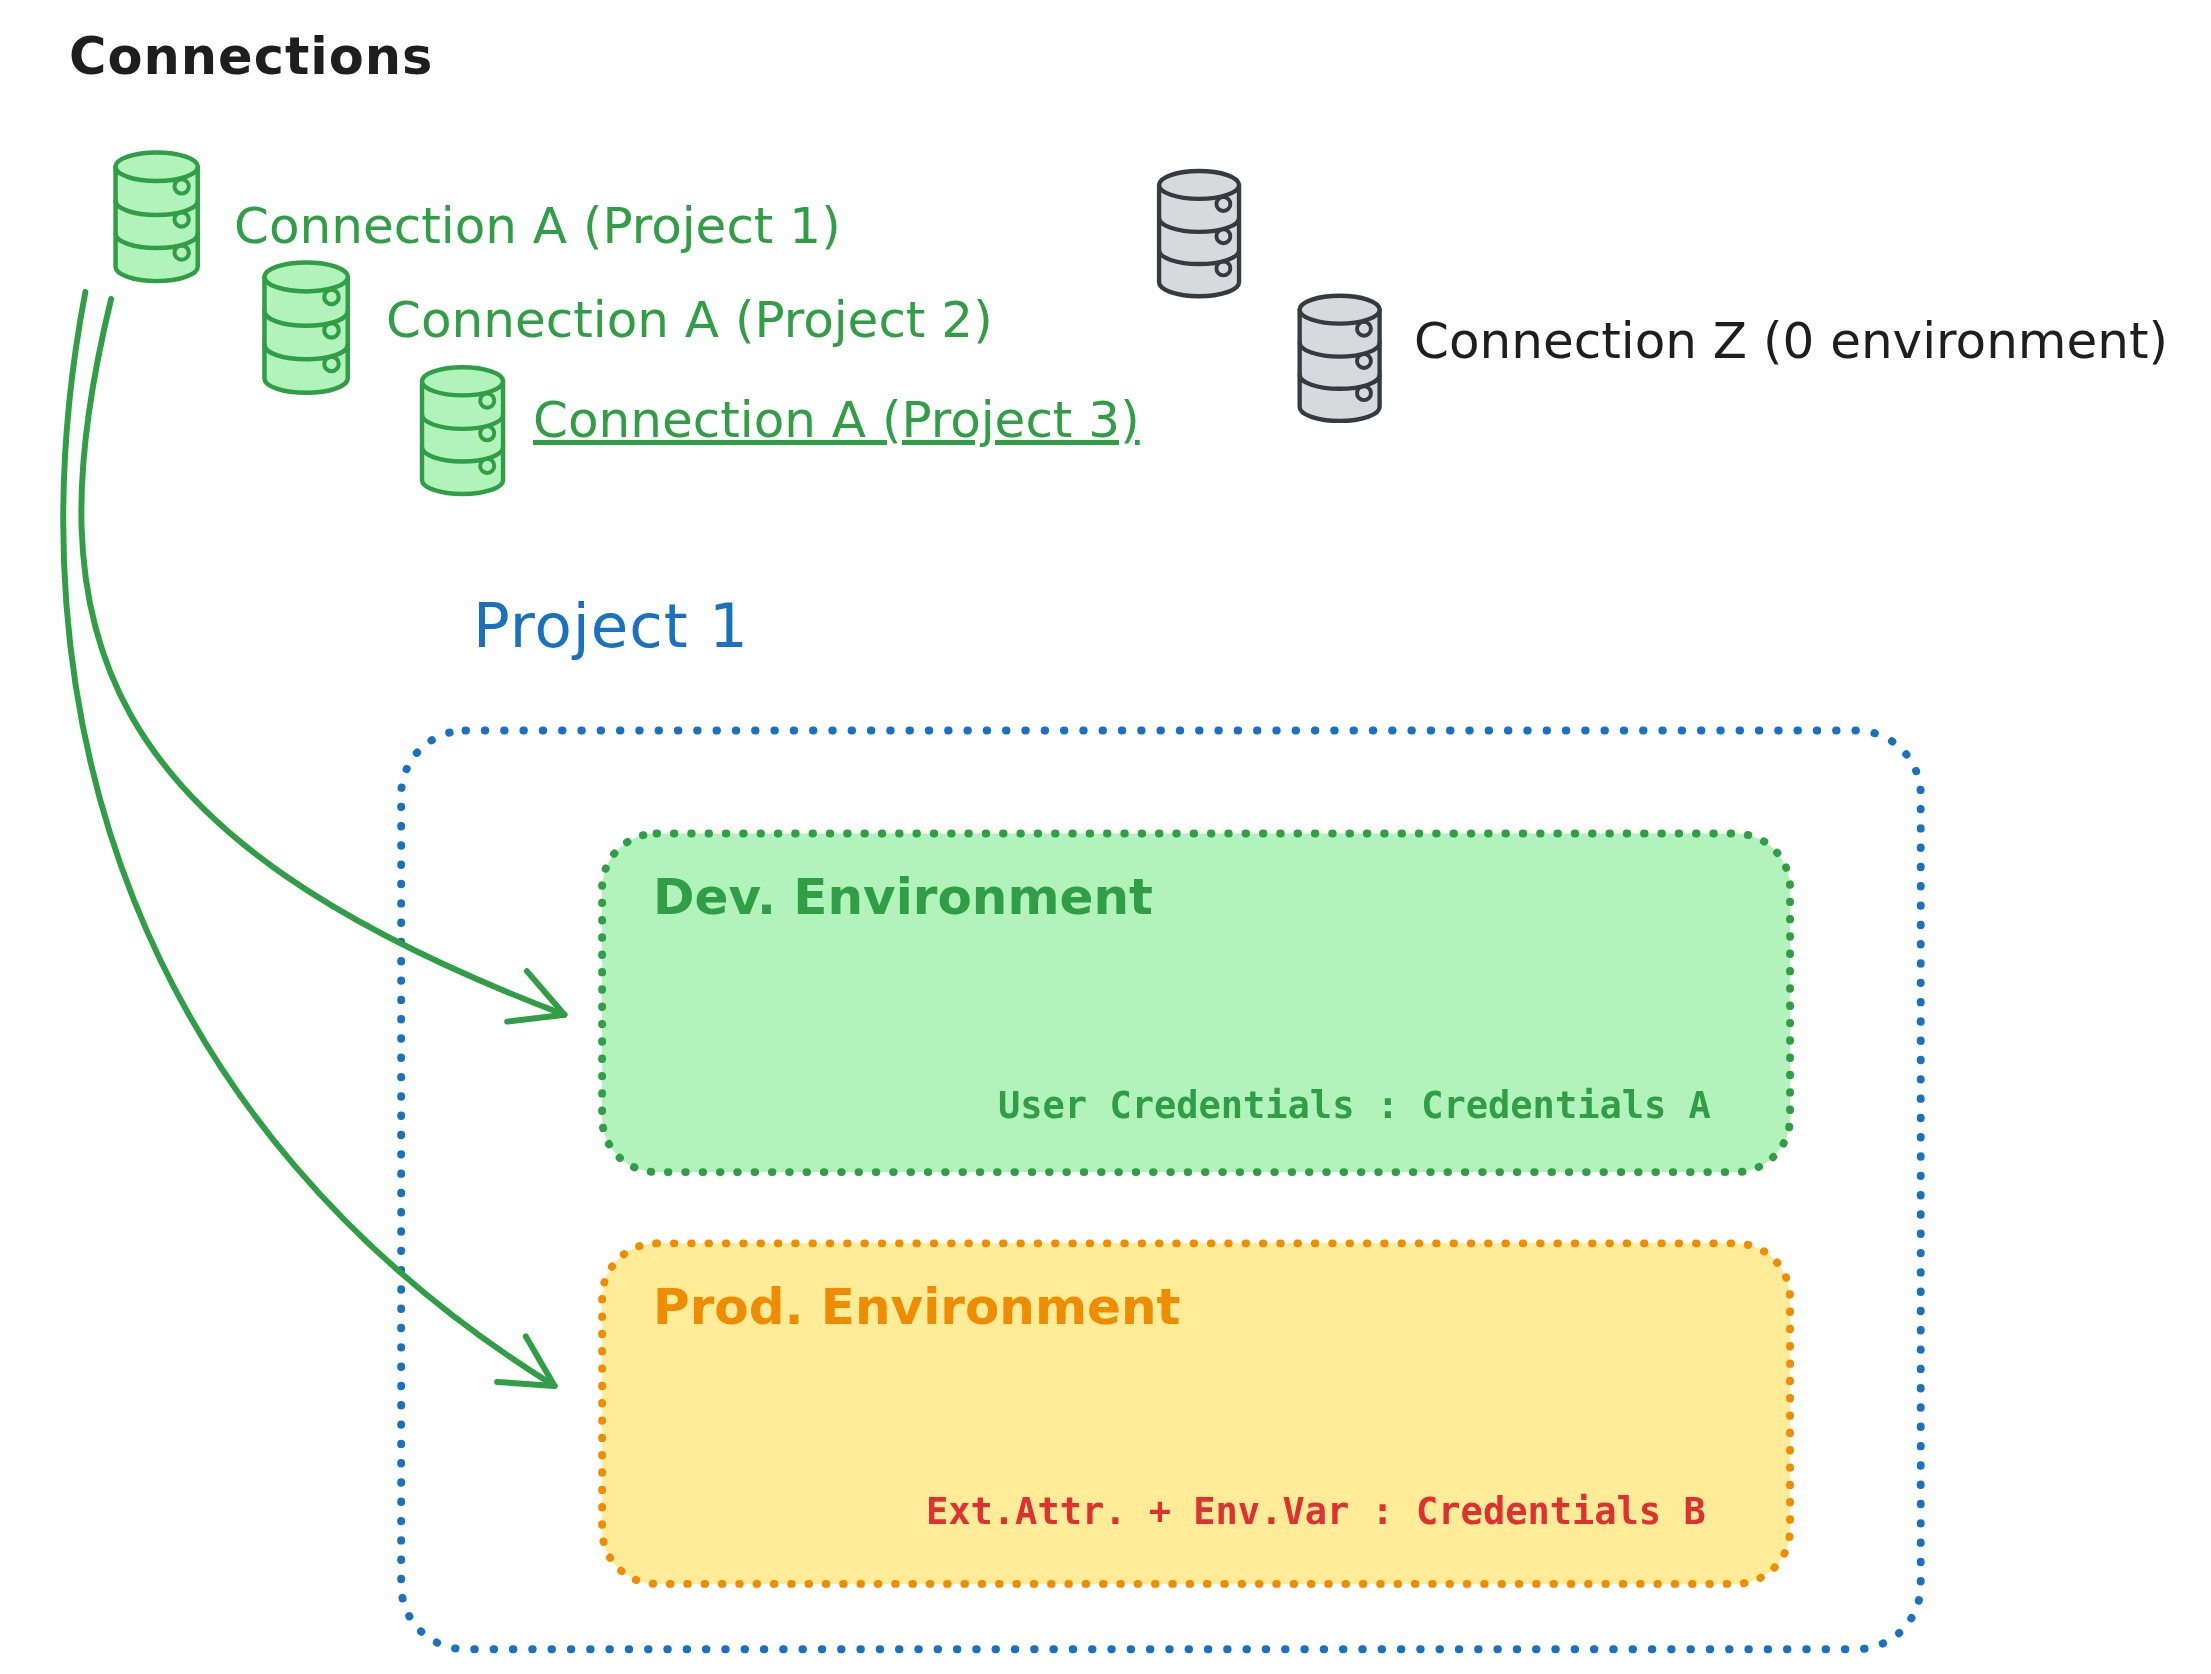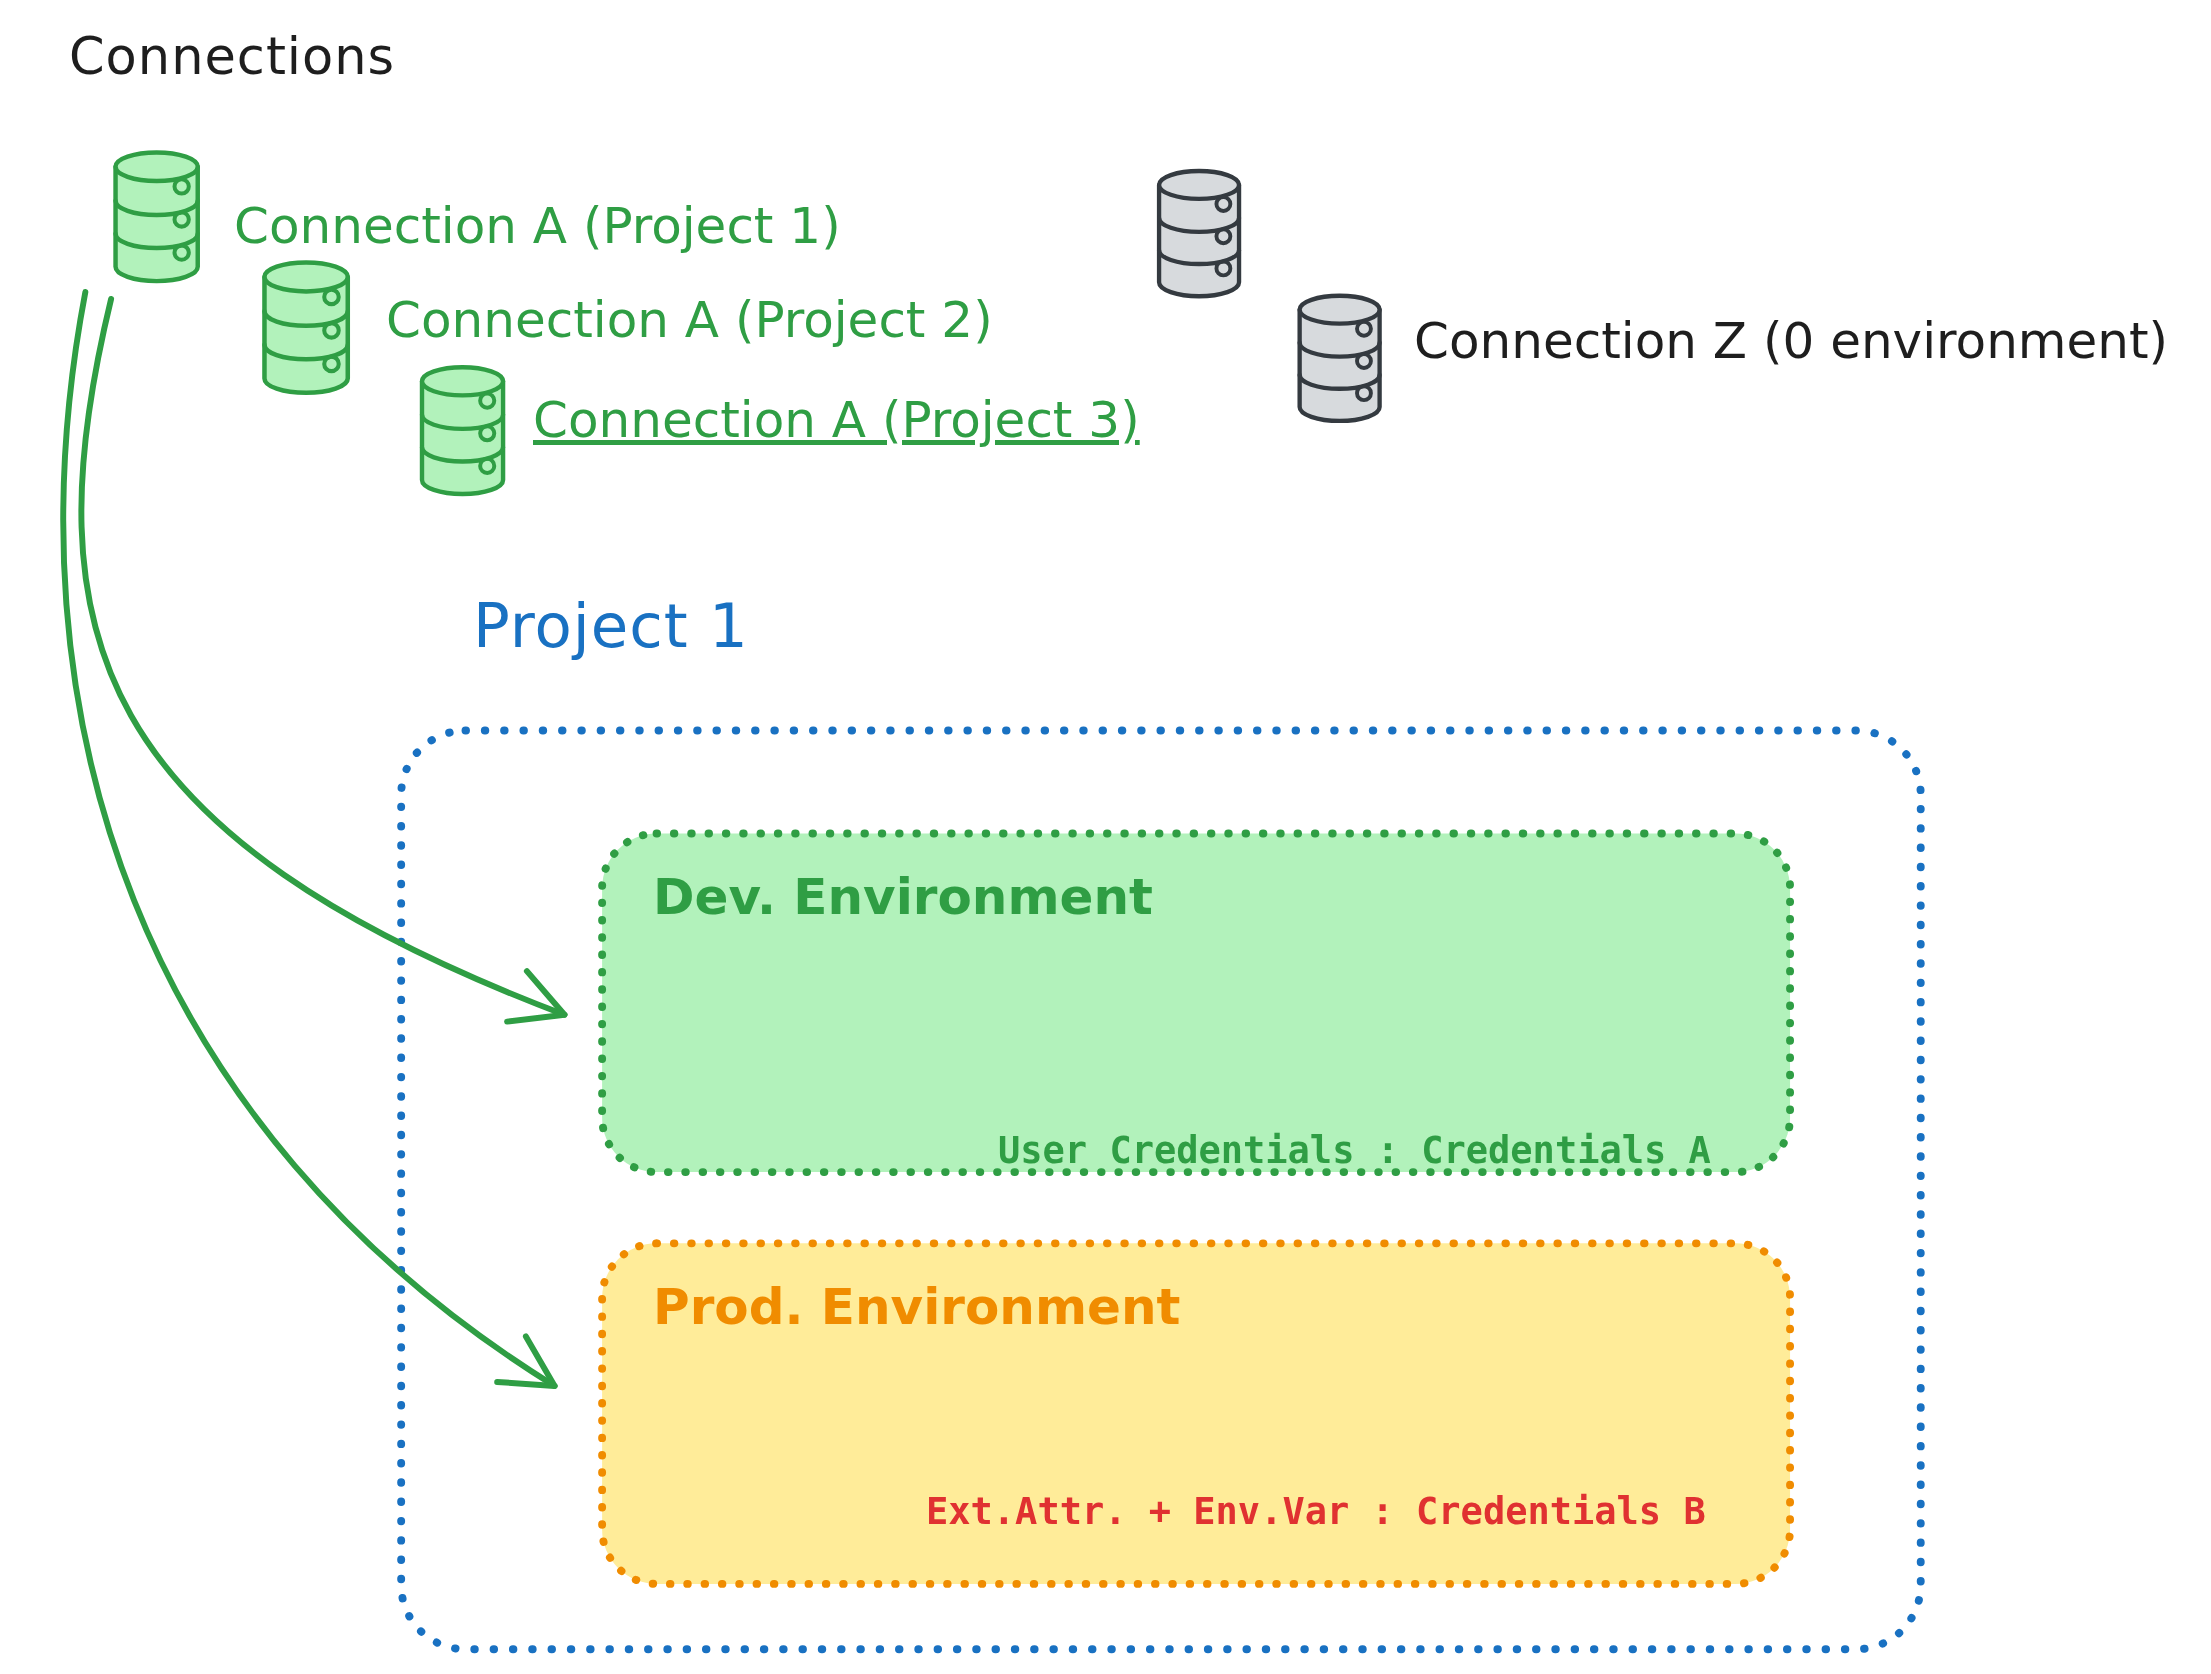--- a/index.html
+++ b/index.html
@@ -17,21 +17,21 @@
   html,body{margin:0;padding:0;background:var(--paper);}
   .canvas{
     position:relative;
     width:2212px;height:1674px;
     background:var(--paper);
     overflow:hidden;
     font-family:"DejaVu Sans", sans-serif;
   }
   .layer{position:absolute;left:0;top:0;}
   .txt{position:absolute;white-space:nowrap;line-height:1.05;}
-  .t-title{font-size:51px;font-weight:400;color:var(--ink);letter-spacing:1px;}
+  .t-title{font-size:51px;font-weight:700;color:var(--ink);letter-spacing:1px;}
   .t-conn{font-size:50px;font-weight:500;letter-spacing:0px;}
   .t-green{color:var(--green);}
   .t-ink{color:var(--ink);}
   .t-project{font-size:61px;font-weight:400;color:var(--blue);letter-spacing:1px;}
   .t-env{font-size:50px;font-weight:600;}
   .t-env-green{color:var(--green);}
   .t-env-orange{color:var(--orange);}
   .t-mono{font-family:"DejaVu Sans Mono", monospace;font-size:37px;font-weight:700;}
   .t-mono-green{color:var(--green);}
   .t-mono-red{color:var(--red);}
@@ -94,21 +94,21 @@
 
   <div class="txt t-conn t-green" style="left:533px;top:394px;text-decoration:underline;">Connection A (Project 3)</div>
 
 
   <div class="txt t-conn t-ink" style="left:1414px;top:315px;">Connection Z (0 environment)</div>
 
   <div class="txt t-project" style="left:473px;top:594px;">Project 1</div>
 
   <div class="txt t-env t-env-green" style="left:653px;top:871px;">Dev. Environment</div>
 
-  <div class="txt t-mono t-mono-green" style="left:998px;top:1087px;margin-top:45px;">User Credentials : Credentials A</div>
+  <div class="txt t-mono t-mono-green" style="left:998px;top:1087px;">User Credentials : Credentials A</div>
 
   <div class="txt t-env t-env-orange" style="left:653px;top:1281px;">Prod. Environment</div>
 
 
   <div class="txt t-mono t-mono-red" style="left:926px;top:1493px;">Ext.Attr. + Env.Var : Credentials B</div>
 
 </div>
 
 
 </body></html>

